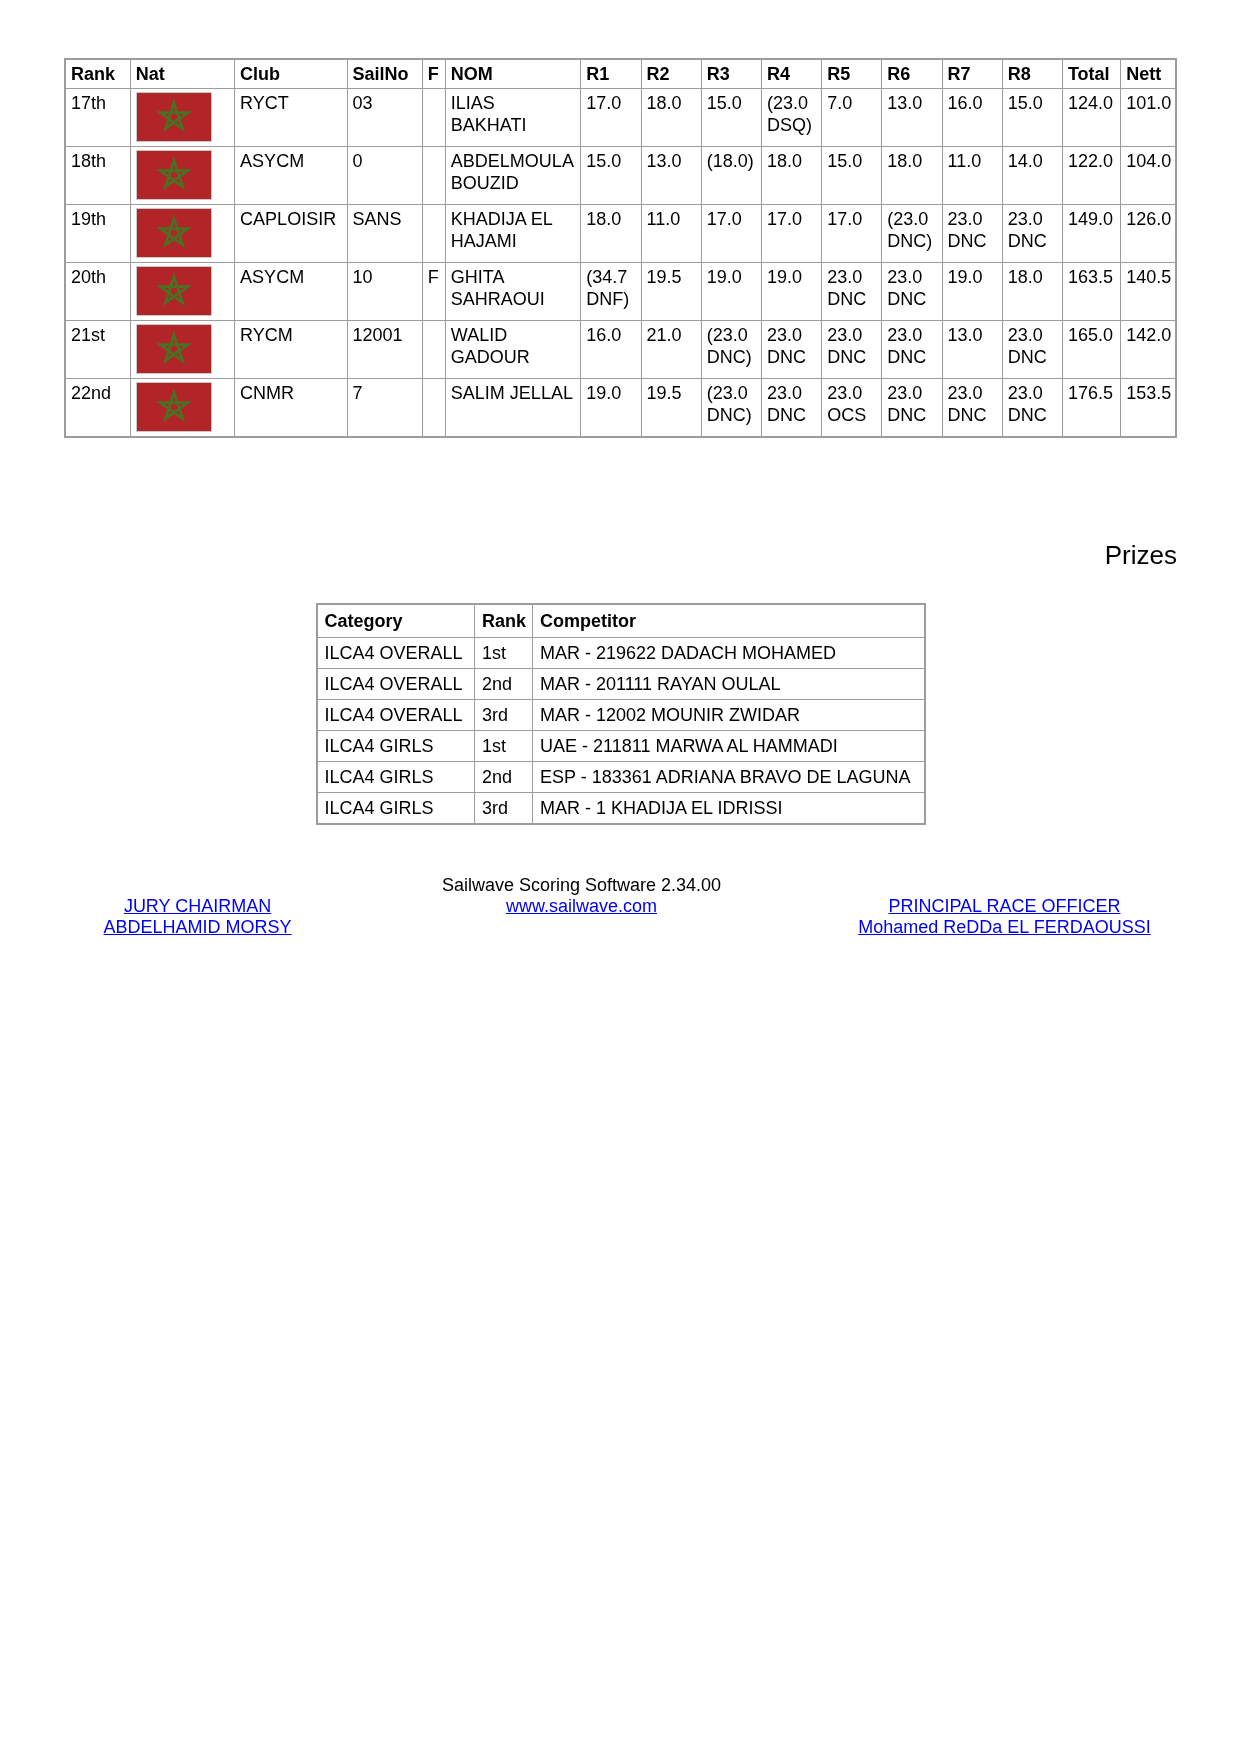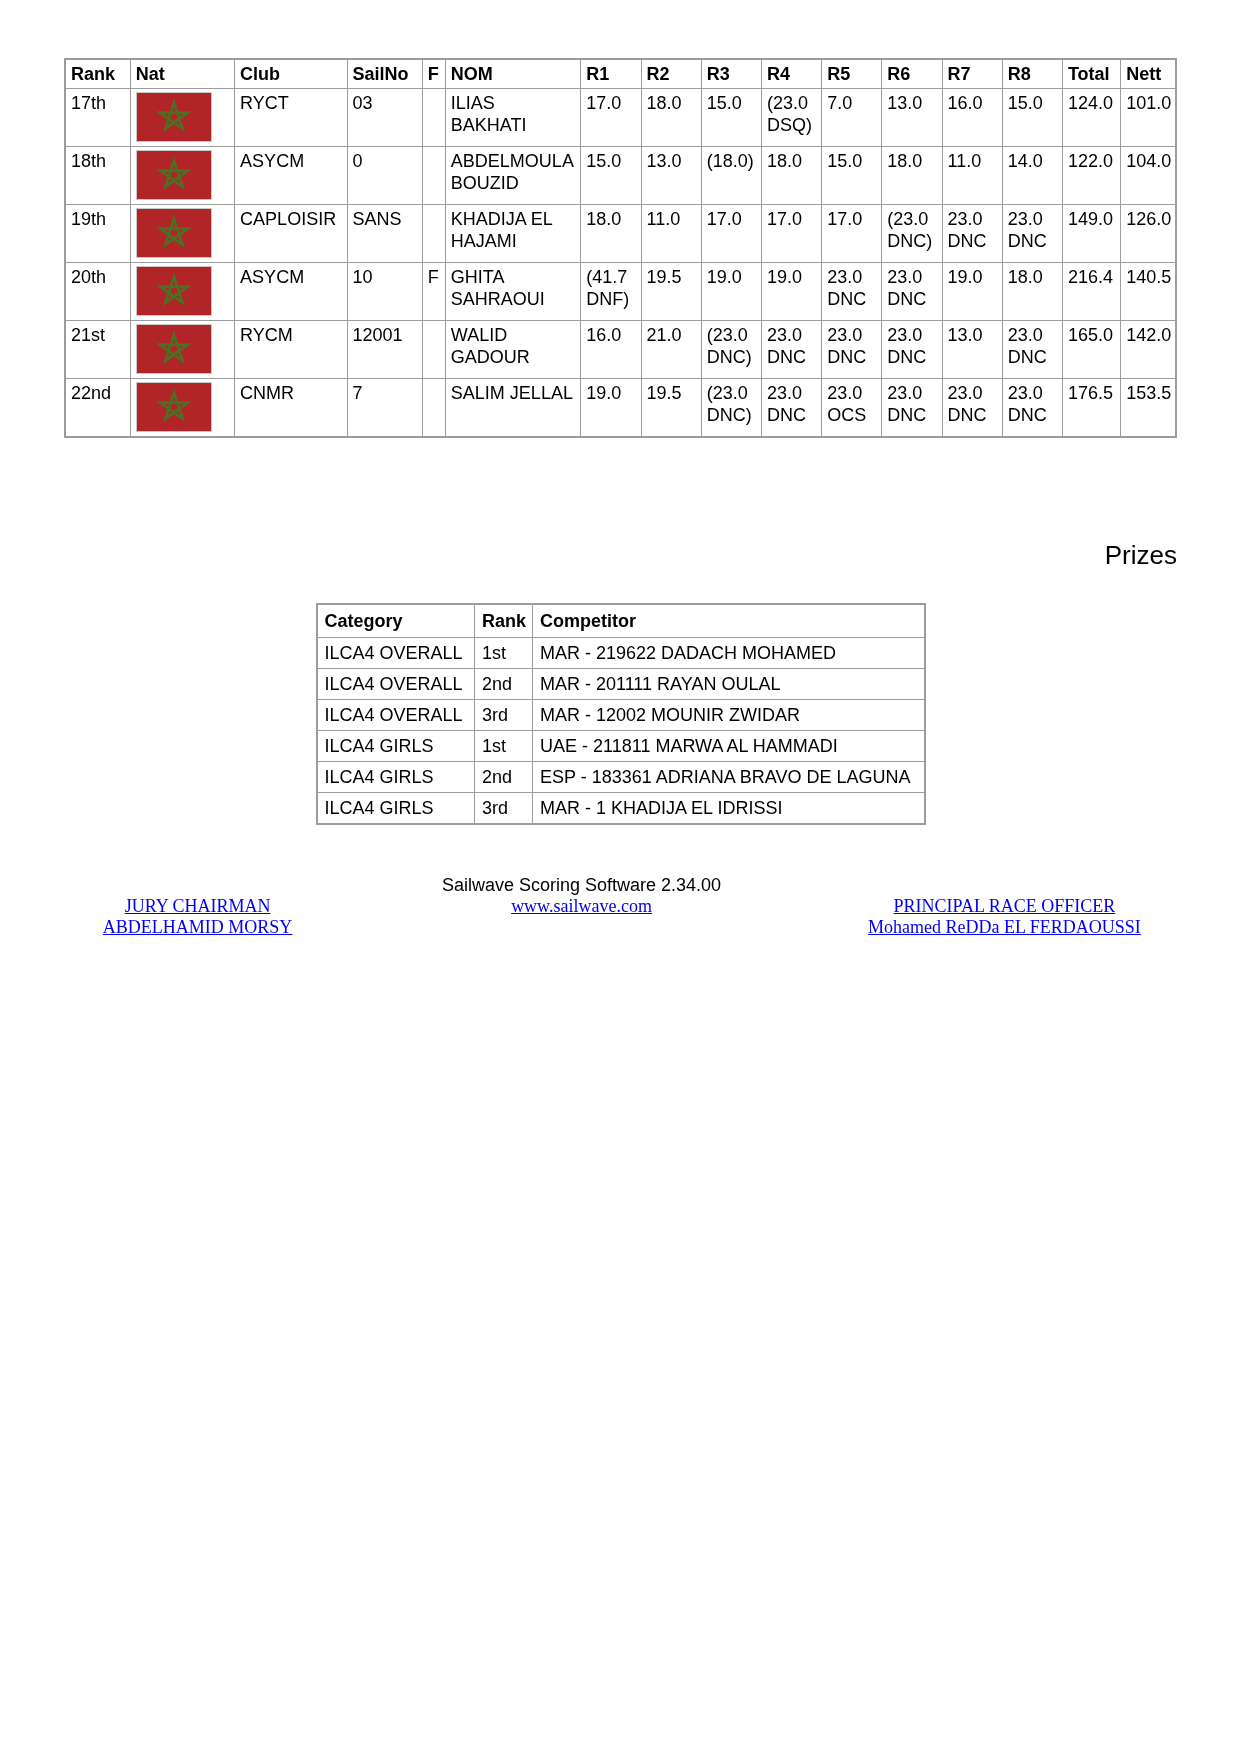--- a/index.html
+++ b/index.html
@@ -33,21 +33,21 @@
   .prizes th { font-weight: bold; padding: 5px 7px; }
   .prizes td { padding: 4px 7px; }
 
   
   .footer { margin-top: 50px; display: flex; width: 1113px; }
   .fcol { text-align: center; }
   .fcol.left { width: 24%; }
   .fcol.mid { width: 45%; }
   .fcol.right { width: 31%; }
   .line { font-size: 18px; line-height: 21px; min-height: 21px; }
-  a { color: var(--link, #0000ee); text-decoration: underline; cursor: pointer; font-family: Liberation Serif, serif; }
+  a { color: var(--link, #0000ee); text-decoration: underline; cursor: pointer; }
 </style>
 </head>
 <body>
 
 <div class="page">
   <div class="content">
 
     <table class="results">
       <colgroup>
         <col style="width:65px">
@@ -162,29 +162,29 @@
             <td>
               <svg class="flag" viewBox="0 0 38 25" preserveAspectRatio="none" xmlns="http://www.w3.org/2000/svg">
                 <rect width="38" height="25" fill="#b12427"></rect>
                 <path d="M19 5 L23.41 18.57 L11.87 10.18 L26.13 10.18 L14.59 18.57 Z" fill="none" stroke="#4a7023" stroke-width="1.4"></path>
               </svg>
             </td>
             <td>ASYCM</td>
             <td>10</td>
             <td>F</td>
             <td>GHITA SAHRAOUI</td>
-            <td>(41.7 DNF)</td>
+            <td>(34.7 DNF)</td>
             <td>19.5</td>
             <td>19.0</td>
             <td>19.0</td>
             <td>23.0 DNC</td>
             <td>23.0 DNC</td>
             <td>19.0</td>
             <td>18.0</td>
-            <td>216.4</td>
+            <td>163.5</td>
             <td>140.5</td>
           </tr>
           <tr>
             <td>21st</td>
             <td>
               <svg class="flag" viewBox="0 0 38 25" preserveAspectRatio="none" xmlns="http://www.w3.org/2000/svg">
                 <rect width="38" height="25" fill="#b12427"></rect>
                 <path d="M19 5 L23.41 18.57 L11.87 10.18 L26.13 10.18 L14.59 18.57 Z" fill="none" stroke="#4a7023" stroke-width="1.4"></path>
               </svg>
             </td>

